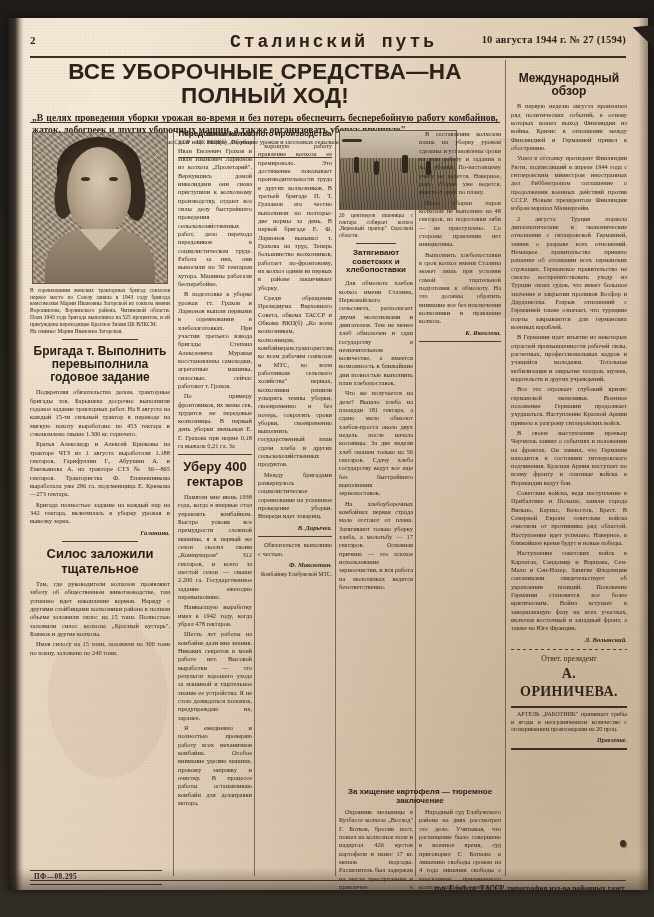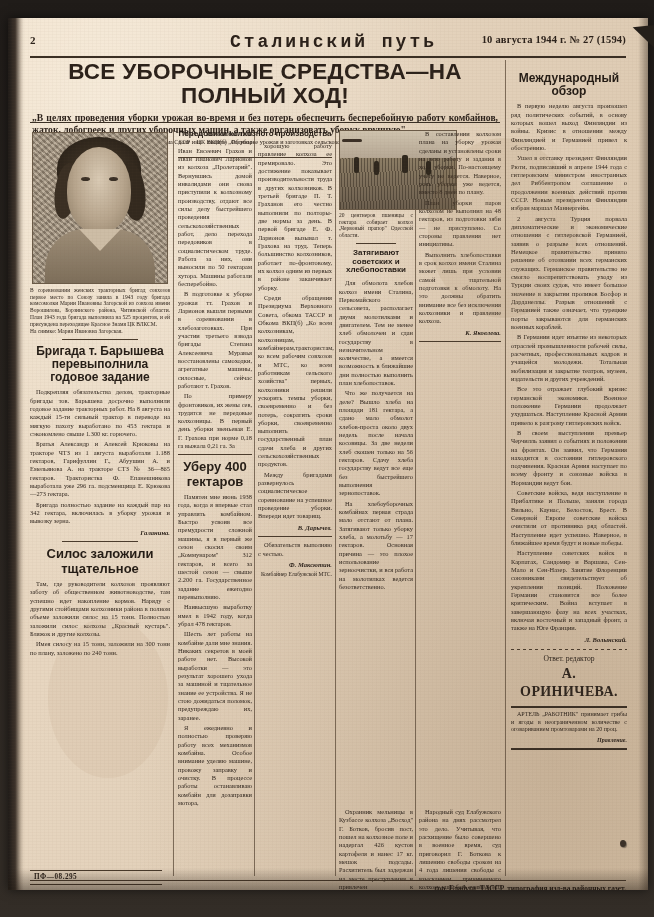--- a/index.html
+++ b/index.html
@@ -169,21 +169,21 @@
         <div class="face"></div>
         <div class="eye" style="left:48px;top:44px;"></div>
         <div class="eye" style="left:76px;top:44px;"></div>
         <div class="body"></div>
           <div class="collar"></div>
       </div>
       <div class="cap">В соревновании женских тракторных бригад совхозов первое место по Союзу заняла в 1943 году бригада комсомолки Марии Ивановны Загорской из совхоза имени Ворошилова, Борзинского района, Читинской области. План 1943 года бригада выполнила на 525 процентов, и ей присуждена переходящее Красное Знамя ЦК ВЛКСМ.</div>
       <div class="cap">На снимке: Мария Ивановна Загорская.</div>
 
       <hr class="hr-s">
-      <div class="hd hd-lg">Бригада т. Барышева перевыполнила годовое задание</div>
+      <div class="hd hd-lg">Бригада т. Выполнить перевыполнила годовое задание</div>
       <p class="ind">Подкрепляя обязательства делом, тракторные бригады тов. Барышева досрочно выполнили годовое задание тракторных работ. На 8 августа на каждый 15-ти сильный трактор в переводе на мягкую пахоту выработано по 453 гектара и сэкономлено свыше 1.300 кг. горючего.</p>
       <p class="ind">Братья Александр и Алексей Крюковы на тракторе ЧТЗ из 1 августа выработали 1.188 гектаров, Гарифуллин Г., Абуушин А. и Емельянова А. на тракторе СТЗ № 36—865 гектаров. Трактористка Ф. Епанешникова выработала уже 296 га. подсменщица Е. Крюкова—273 гектара.</p>
       <p class="ind">Бригада полностью задание на каждый пар на 342 гектара, включилась в уборку урожая и вывозку зерна.</p>
       <div class="sig">Галанина.</div>
 
       <hr class="hr-s">
       <div class="hd hd-md">Силос заложили тщательное</div>
       <p class="ind">Там, где руководители колхозов проявляют заботу об общественном животноводстве, там успешно идет накопление кормов. Наряду с другими стойбищами колхозники района в полном объеме заложили силос на 15 тонн. Полностью заложили силос колхозы „Красный кустарь". Бляжок и другие колхозы.</p>
       <p class="ind">Имея силосу на 15 тонн, заложили на 300 тонн по плану, заложено по 240 тонн.</p>
     </div>
@@ -236,20 +236,23 @@
     </div>
 
     <div class="col c5">
       <p class="ind">В составлении колхозом плана на уборку урожая сделаны и установлены сроки на всю работу и задания в ходе уборки. По-настоящему учету не ведется. Наверное, роль уборки уже ведется, вместо 8 дней по плану.</p>
       <p class="ind">План уборки паров колхозом не выполнил на 48 гектаров, из подготовки зяби — не приступлено. Со стороны правления нет инициативы.</p>
       <p class="ind">Выполнить хлебопоставки в срок колхоз имени Сталина может лишь при условии самой тщательной подготовки к обмолоту. На это должны обратить внимание все без исключения колхозники и правление колхоза.</p>
       <div class="sig">К. Яковлева.</div>
       <hr class="hr-w">
     </div>
 
+    <div style="position:absolute;left:331px;top:770px;width:162px;">
+      <div class="hd hd-sm" style="margin:0 0 2px 0;">За хищение картофеля — тюремное заключение</div>
+    </div>
     <div class="col c4" style="top:790px;">
       <p class="ind">Охранник мельницы в Кузбассе колхоза „Восход" Г. Ботков, бросив пост, пошел на колхозное поле и надергал 426 кустов картофеля и нанес 17 кг. мешок подсады. Расхититель был задержан на месте преступления и привлечен к ответственности.</p>
     </div>
     <div class="col c5" style="top:790px;">
       <p class="ind">Народный суд Елабужского района на днях рассмотрел это дело. Учитывая, что расхищение было совершено в военное время, суд приговорил Г. Боткова к лишению свободы сроком на 4 года лишения свободы с взысканием причиненного колхозу ущерба в сумме 4.920 рублей.</p>
     </div>
 
     <div class="col c6">
       <div class="hd hd-lg" style="margin-top:0;">Международный обзор</div>
       <p class="ind">В первую неделю августа произошел ряд политических событий, в основу которых вошел выход Финляндии из войны. Кризис в отношении между Финляндией и Германией привел к обострению.</p>
@@ -257,21 +260,21 @@
       <p class="ind">2 августа Турция порвала дипломатические и экономические отношения с гитлеровской Германией, заявив о разрыве всех отношений. Немецкое правительство приняло решение об отозвании всех германских служащих. Германское правительство не смогло воспрепятствовать уходу из Турции своих судов, что имеет большое значение в закрытии проливов Босфор и Дарданеллы. Разрыв отношений с Германией также означает, что турецкие порты закрываются для германских военных кораблей.</p>
       <p class="ind">В Германии идет изъятие из некоторых отраслей промышленности рабочей силы, расчетных, профессиональных кадров и учащейся молодежи. Тотальная мобилизация и закрытие театров, музеев, издательств и других учреждений.</p>
       <p class="ind">Все это отражает глубокий кризис германской экономики. Военное положение Германии продолжает ухудшаться. Наступление Красной Армии привело к разгрому гитлеровских войск.</p>
       <p class="ind">В своем выступлении премьер Черчилль заявил о событиях и положении на фронтах. Он заявил, что Германия находится в состоянии гитлеровского подчинения. Красная Армия наступает по всему фронту и союзные войска в Нормандии ведут бои.</p>
       <p class="ind">Советские войска, ведя наступление в Прибалтике и Польше, заняли города Вильно, Каунас, Белосток, Брест. В Северной Европе советские войска очистили от противника ряд областей. Наступление идет успешно. Наверное, в ближайшее время будут и новые победы.</p>
       <p class="ind">Наступление советских войск в Карпатах, Сандомир и Варшава, Сен-Мало и Сен-Назер. Занятие Флоренции союзниками свидетельствует об укреплении позиций. Положение Германии становится все более критическим. Война вступает в завершающую фазу на всех участках, включая восточный и западный фронт, а также на Юге Франции.</p>
       <div class="sig">Л. Волынский.</div>
 
       <div class="dotrule"></div>
       <div class="ed">
-        <span>Ответ. редактор</span><br>
+        <span>Ответ. президент</span><br>
         <b>А. ОРИНИЧЕВА.</b>
       </div>
       <div class="adbox">
         <div style="font-size:6px;line-height:1.25;text-align:justify;" class="ind">АРТЕЛЬ „РАБОТНИК" принимает грибы и ягоды в неограниченном количестве с оговариванием промтоварами на 20 проц.</div>
         <div class="sig" style="font-size:6px;">Правление.</div>
       </div>
     </div>
 
     <div class="pfrule"></div>
     <div class="pf">ПФ—08.295</div>

